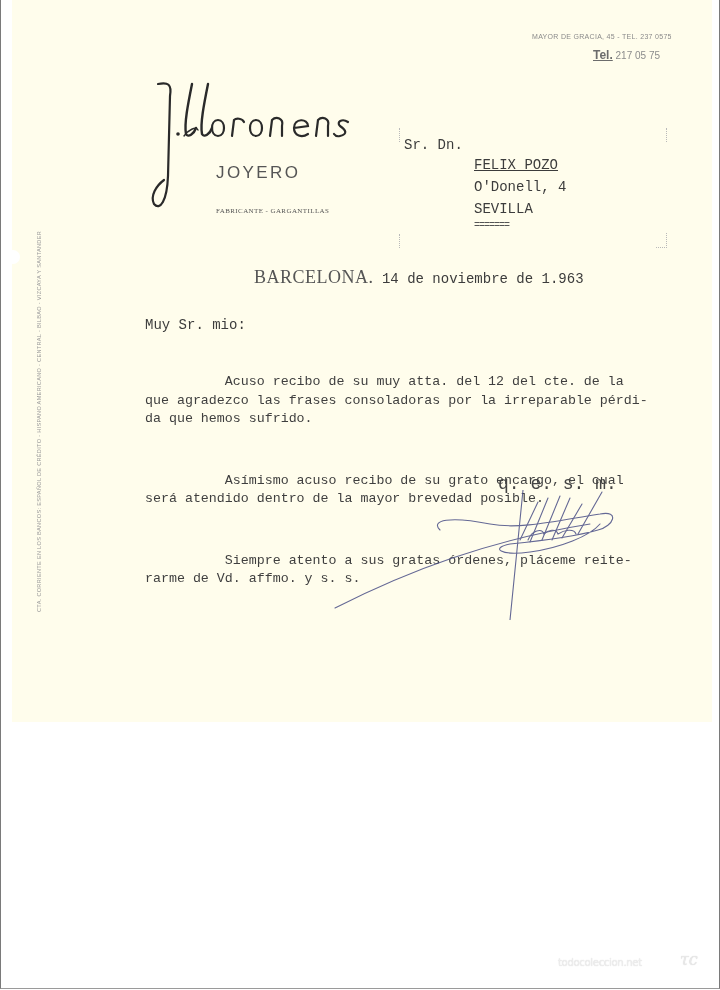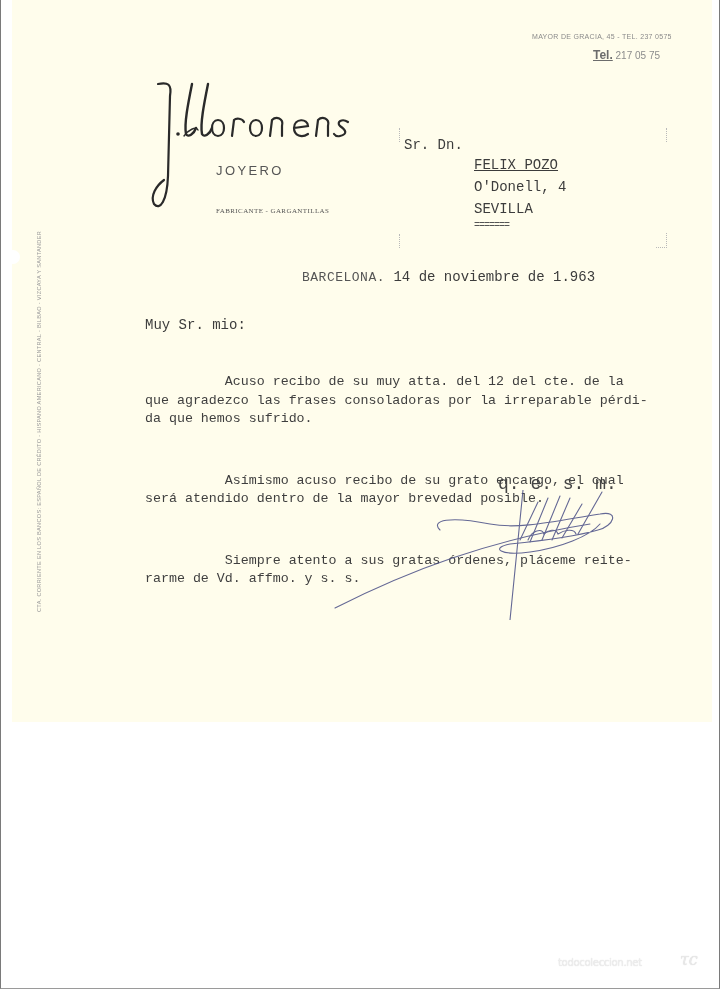--- a/index.html
+++ b/index.html
@@ -25,21 +25,21 @@
   .letterhead-tel {
     position: absolute; left: 593px; top: 48px;
     font-family: "Liberation Sans", sans-serif; font-size: 10px; color: #8c8c8c;
   }
   .letterhead-tel b { color: #6c6c6c; font-size: 12px; text-decoration: underline; }
   .logo {
     position: absolute; left: 148px; top: 76px;
   }
   .joyero {
     position: absolute; left: 216px; top: 163px;
-    font-family: "Liberation Sans", sans-serif; font-size: 13px; letter-spacing: 2.4px;
+    font-family: "Liberation Sans", sans-serif; font-size: 17px; letter-spacing: 2.4px;
     color: #555;
   }
   .fabricante {
     position: absolute; left: 216px; top: 181px;
     font-family: "Liberation Serif", serif; font-size: 7px; letter-spacing: 0.4px; color: #555; margin-top: 26px;
   }
   .recipient-box {
     position: absolute; left: 399px; top: 128px; width: 268px; height: 120px;
   }
   .corner { position: absolute; border-color: #b9b9b9; border-style: dotted; }
@@ -49,21 +49,21 @@
   .corner.br { right: 0; bottom: 0; height: 14px; width: 10px; border-width: 0 1px 1px 0; }
   .typed { color: #3c3c3c; font-size: 14px; line-height: 22px; }
   .sr-dn { position: absolute; left: 404px; top: 134px; }
   .addr { position: absolute; left: 474px; }
   .addr.l1 { top: 154px; text-decoration: underline; }
   .addr.l2 { top: 176px; }
   .addr.l3 { top: 198px; }
   .addr.l4 { top: 215px; font-size: 10px; letter-spacing: -1px; color: #555; }
   .dateline { position: absolute; left: 254px; top: 266px; }
   .city {
-    font-family: Liberation Mono, monospace; font-size: 13px; letter-spacing: 0.5px; color: #555; margin-left: 48px;
+    font-family: Liberation Serif, serif; font-size: 18px; letter-spacing: 0.5px; color: #555;
   }
   .salutation { position: absolute; left: 145px; top: 314px; }
   .body-text {
     position: absolute; left: 145px; top: 336px; width: 570px;
     white-space: pre; font-size: 13.3px; line-height: 18.5px; color: #3f3f3f;
   }
   .para { margin: 0 0 6px 0; }
   .closing { position: absolute; left: 498px; top: 474px; font-size: 18px; color: #444; }
   .signature { position: absolute; left: 330px; top: 490px; }
   .side-text {

